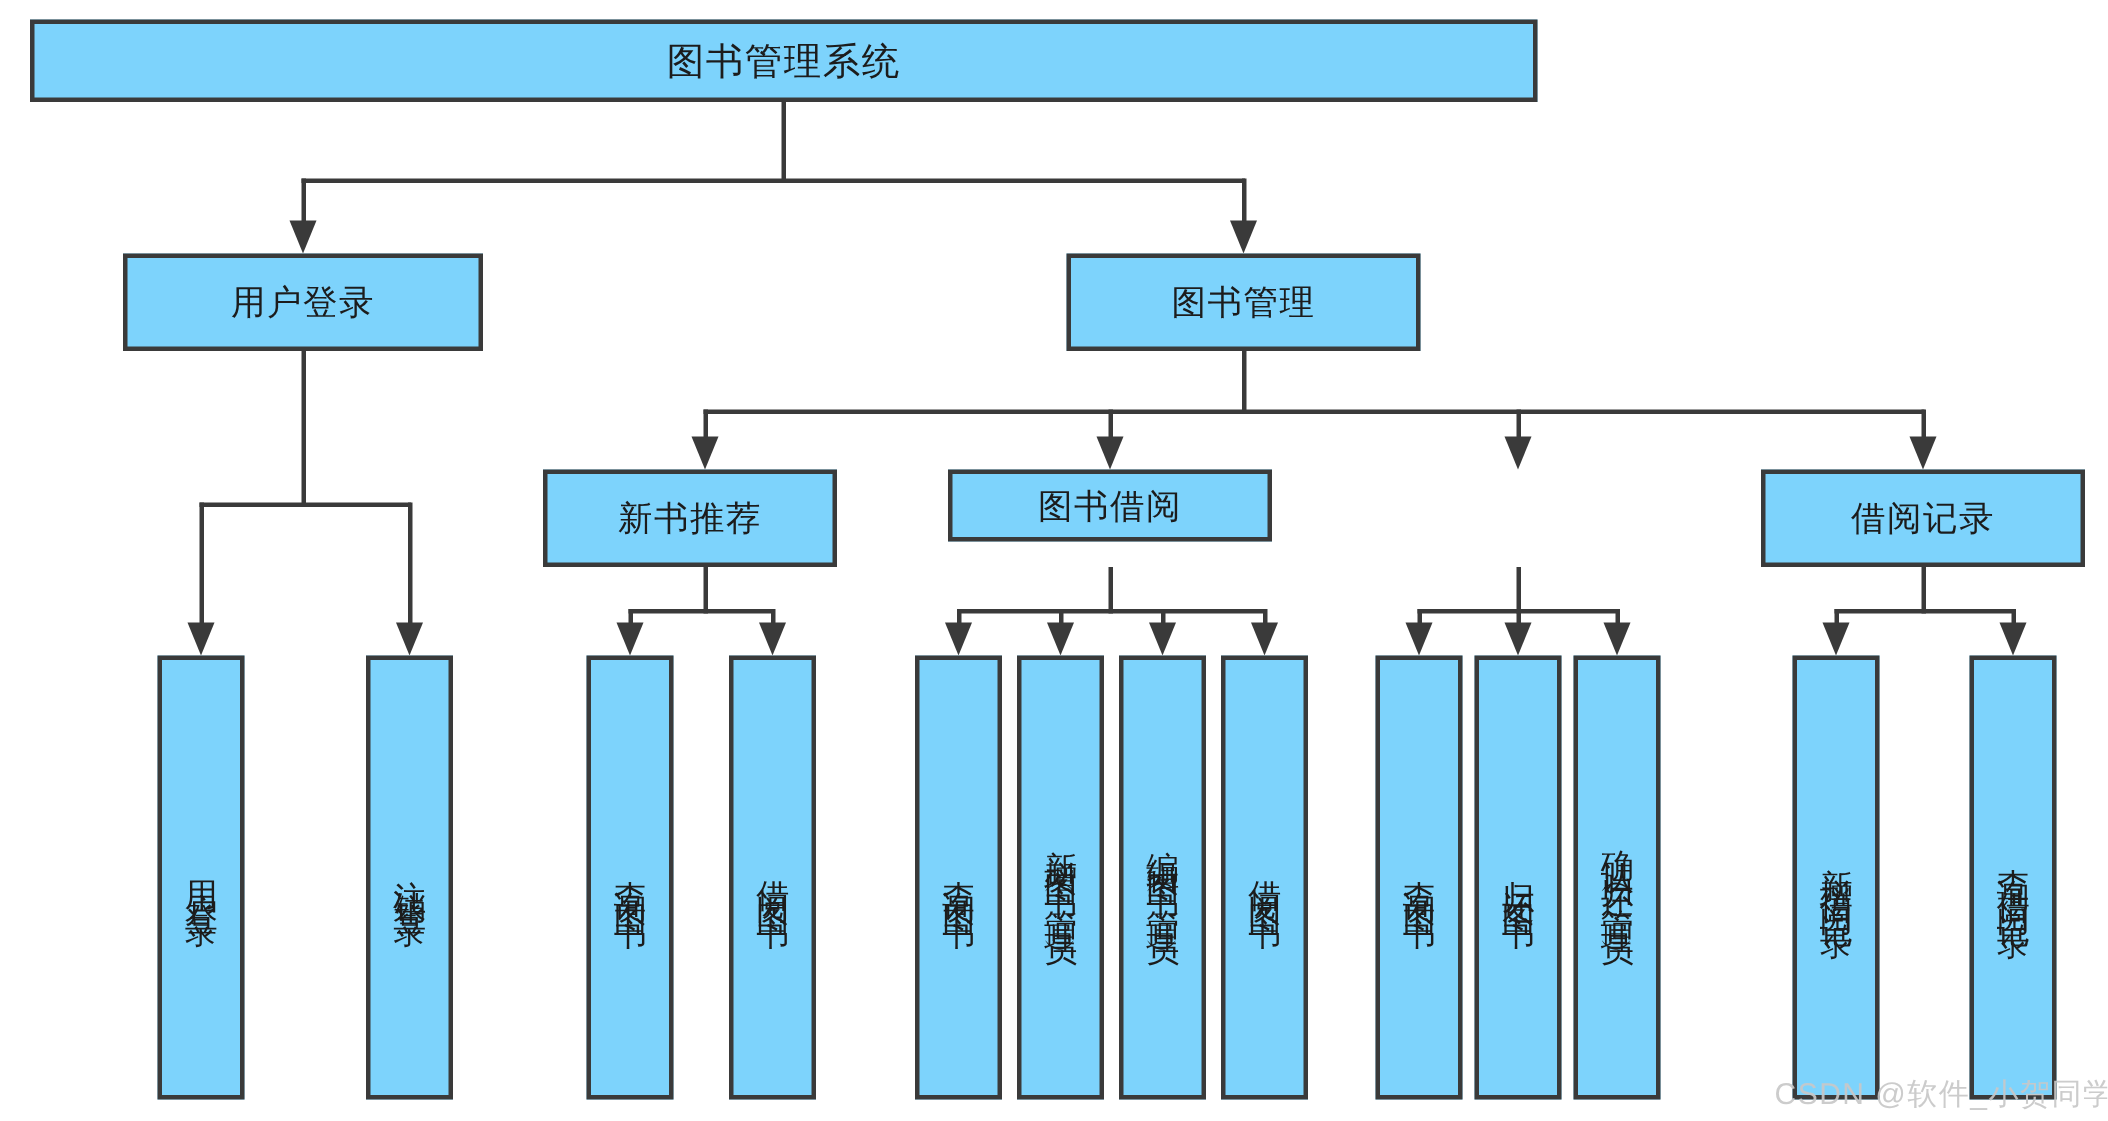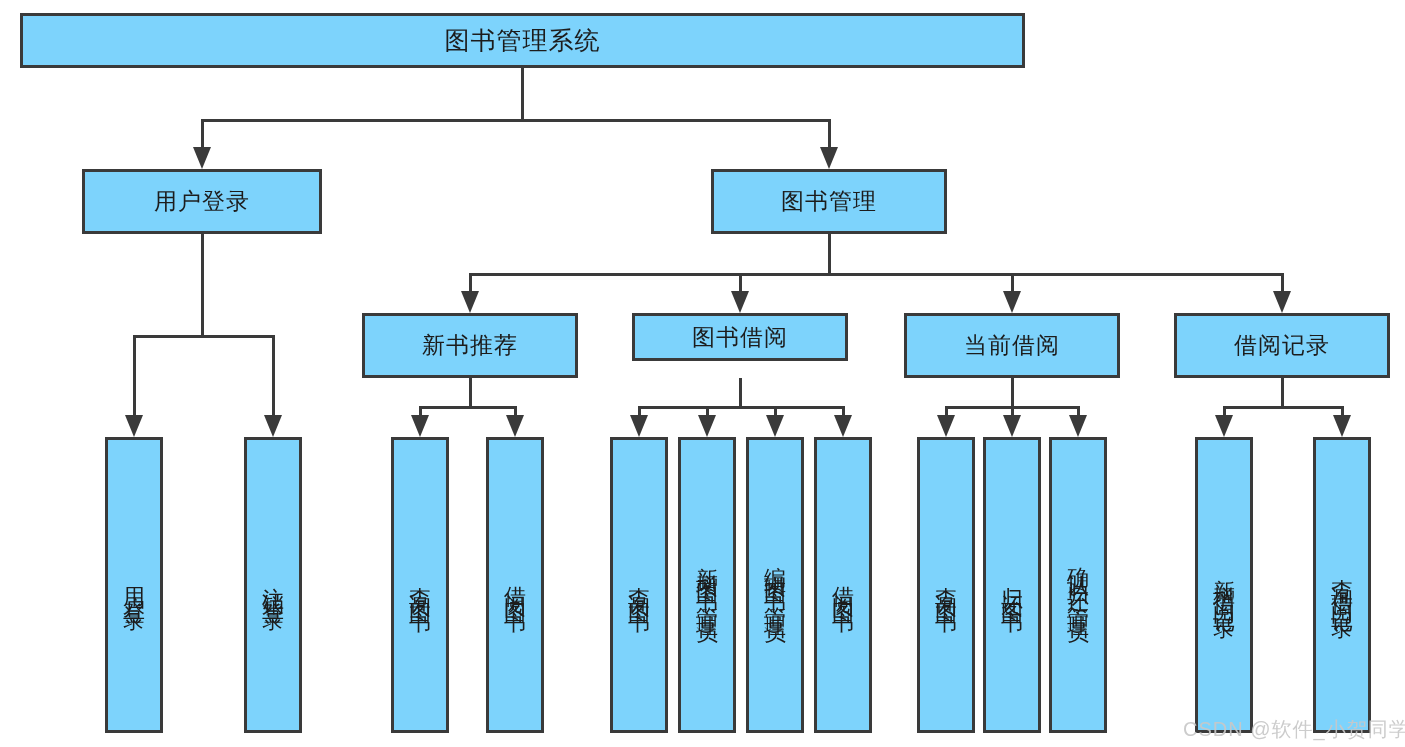--- a/index.html
+++ b/index.html
@@ -116,23 +116,22 @@
       <div class="arrow" style="left: 1069px; top: 415px;"></div>
       <div class="arrow" style="left: 1215px; top: 415px;"></div>
       <div class="arrow" style="left: 1333px; top: 415px;"></div>
     </div>
 
   <div class="box title" style="left:20px;top:13px;width:1005px;height:55px;">图书管理系统</div>
 
   <div class="box" style="left:82px;top:169px;width:240px;height:65px;">用户登录</div>
   <div class="box" style="left:711px;top:169px;width:236px;height:65px;">图书管理</div>
 
-  <div class="box" style="left:362px;top:313px;width:216px;height:65px;">新书推荐</div>
+  <div class="box" style="left:362px;top:313px;width:196px;height:65px;">新书推荐</div>
   <div class="box" style="left:632px;top:313px;width:216px;height:48px;">图书借阅</div>
-  <div class="box" style="left:904px;top:313px;width:216px;height:65px;">当前借阅</div>
   <div class="box" style="left:1174px;top:313px;width:216px;height:65px;">借阅记录</div>
 
   <div class="box vert" style="left:105px;top:437px;width:58px;height:296px;">用户登录</div>
   <div class="box vert" style="left:244px;top:437px;width:58px;height:296px;">注销登录</div>
 
   <div class="box vert" style="left:391px;top:437px;width:58px;height:296px;">查询图书</div>
   <div class="box vert" style="left:486px;top:437px;width:58px;height:296px;">借阅图书</div>
 
   <div class="box vert" style="left:610px;top:437px;width:58px;height:296px;">查询图书</div>
   <div class="box vert" style="left:678px;top:437px;width:58px;height:296px;">新增图书（管理员）</div>

